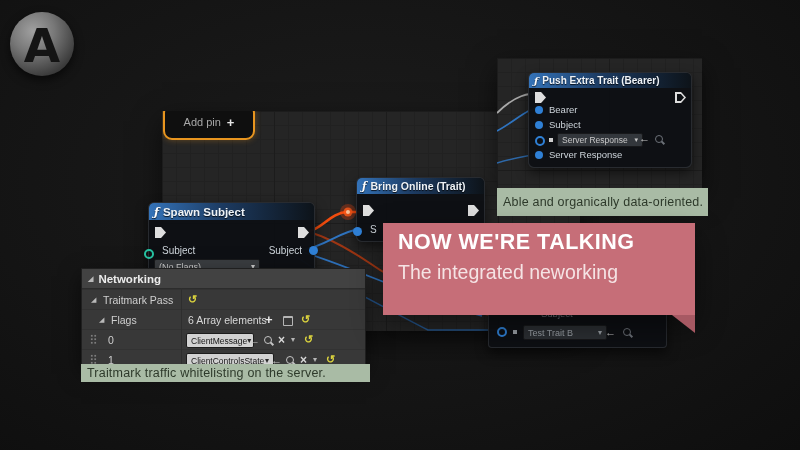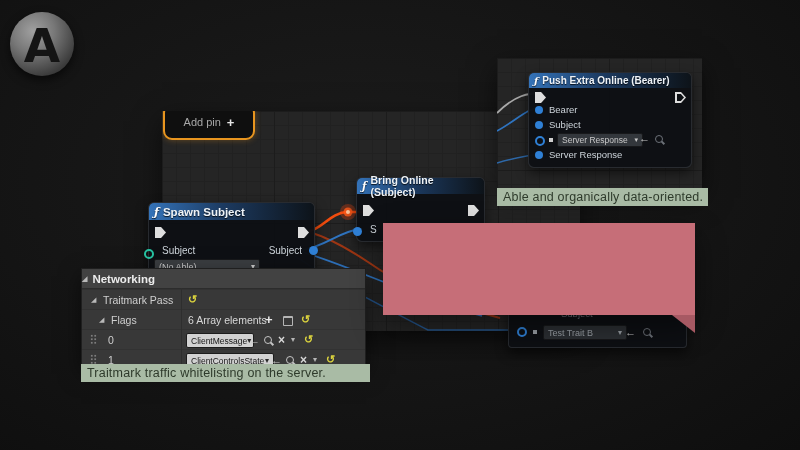--- a/index.html
+++ b/index.html
@@ -55,21 +55,21 @@
   .addpin{position:absolute;left:1px;top:-7px;width:88px;height:32px;background:#0f0f0f;
     border:2px solid #e8951f;border-radius:9px;display:flex;align-items:center;justify-content:center;gap:6px;
     box-shadow:0 0 6px rgba(232,149,31,.35);}
   .addpin .lbl{color:#a8a8a8;font-size:11px;}
   .addpin .plus{color:#e6e6e6;font-weight:bold;font-size:13px;}
 
   
   .dpanel{left:81px;top:268px;width:283px;height:96px;background:#383838;border:1px solid #1f1f1f;
     box-shadow:0 8px 20px rgba(0,0,0,.5);z-index:4;font-size:10.5px;color:#cfcfcf;}
   .dhead{height:19px;background:#424242;border-bottom:1px solid #2c2c2c;display:flex;align-items:center;
-    padding-left:0;gap:5px;color:#ececec;font-weight:bold;font-size:11.5px;}
+    padding-left:6px;gap:5px;color:#ececec;font-weight:bold;font-size:11.5px;}
   .drow{height:19px;display:flex;align-items:center;position:relative;border-top:1px solid #323232;}
   .dsep{position:absolute;left:99px;top:19px;bottom:0;width:1px;background:#2e2e2e;z-index:1;}
   .exp{font-size:7px;color:#b9b9b9;}
   .ddl{background:#d2d2d2;border:1px solid #1d1d1d;border-radius:2px;color:#151515;height:13px;
     display:flex;align-items:center;justify-content:space-between;padding:0 4px;font-size:8.5px;position:absolute;}
   .ddl .car{font-size:8px;color:#2a2a2a;}
   .ic{position:absolute;display:flex;align-items:center;justify-content:center;}
   .ic-arrow{color:#c8c8c8;font-weight:bold;font-size:11px;}
   .ic-x{color:#d8d8d8;font-weight:bold;font-size:12px;}
   .ic-car{color:#b5b5b5;font-size:8px;}
@@ -78,21 +78,21 @@
   .ic-mag{width:6px;height:6px;border:1.5px solid #c4c4c4;border-radius:50%;position:relative;}
   .ic-mag::after{content:"";position:absolute;width:1.5px;height:4px;background:#c4c4c4;left:6px;top:5px;transform:rotate(-45deg);}
   .ic-mag.dim2{border-color:#6c7178;}
   .ic-mag.dim2::after{background:#6c7178;}
   .ic-trash{width:8px;height:7px;border:1px solid #b5b5b5;border-top:2.5px solid #b5b5b5;border-radius:1px;}
   .dots{width:7px;height:11px;background-image:radial-gradient(#7e7e7e 1px, transparent 1.2px);background-size:3.5px 3.5px;}
 
   
   .caption{background:#a9bba5;color:#2e3a2b;font-size:12.5px;display:flex;align-items:center;
     padding-left:6px;letter-spacing:.2px;z-index:4;}
-  .cap-tr{left:497px;top:188px;width:205px;height:18px;}
+  .cap-tr{left:497px;top:188px;width:205px;height:28px;}
   .cap-bl{left:81px;top:364px;width:283px;height:18px;}
 
   
   .callout{left:383px;top:223px;width:312px;height:92px;background:#c66e78;z-index:5;
     box-shadow:0 12px 28px rgba(0,0,0,.45);}
   .callout .title{position:absolute;left:15px;top:7px;color:#ffffff;font-weight:bold;font-size:21.5px;letter-spacing:.5px;}
   .callout .body{position:absolute;left:15px;top:37px;color:#f5e3e4;font-size:19.5px;line-height:24px;}
   .callout .tail{position:absolute;left:289px;top:92px;width:23px;height:18px;background:#a75963;
     clip-path:polygon(0 0,100% 0,100% 100%);}
 </style>
@@ -132,55 +132,55 @@
     <span class="fn">ƒ</span>
     <span>Spawn Subject</span>
   </div>
   <span class="exec" style="left:6px;top:24px;"></span>
   <span class="exec" style="right:5px;top:24px;"></span>
   <span class="pin teal" style="left:-5px;top:46px;"></span>
   <span class="pinlabel" style="left:13px;top:42px;">Subject</span>
   <span class="pin" style="right:-4px;top:43px;"></span>
   <span class="pinlabel" style="right:12px;top:42px;">Subject</span>
   <div class="node-dd" style="left:5px;top:56px;width:96px;height:13px;">
-    <span>(No Able)</span>
+    <span>(No Flags)</span>
     <span style="font-size:8px;">▾</span>
   </div>
 </div>
 
 <div class="node" style="left:356px;top:177px;width:127px;height:63px;">
   <div class="node-header" style="font-size:10.5px;height:16px;">
     <span class="fn">ƒ</span>
-    <span>Bring Online (Subject)</span>
+    <span>Bring Online (Trait)</span>
   </div>
   <span class="exec" style="left:6px;top:27px;"></span>
   <span class="exec" style="right:5px;top:27px;"></span>
   <span class="pin" style="left:-4px;top:49px;"></span>
   <span class="pinlabel" style="left:13px;top:46px;">S</span>
 </div>
 
-<div class="node" style="left:508px;top:300px;width:177px;height:46px;border-radius:4px;z-index:3;">
+<div class="node" style="left:488px;top:300px;width:177px;height:46px;border-radius:4px;z-index:3;">
   <span class="pinlabel dim" style="left:52px;top:7px;font-size:9.5px;">Subject</span>
   <span class="pin hollow" style="left:8px;top:26px;"></span>
   <span class="sq" style="left:24px;top:29px;background:#9aa0a6;"></span>
   <div class="node-dd" style="left:34px;top:24px;width:74px;height:13px;background:#2c2f33;color:#9aa0a6;">
     <span>Test Trait B</span>
     <span style="font-size:8px;">▾</span>
   </div>
   <span class="ic ic-arrow dim" style="left:116px;top:25px;">←</span>
   <span class="ic" style="left:134px;top:27px;">
       <span class="ic-mag dim2"></span>
     </span>
 </div>
 
 <div class="abs shot shot-tr"></div>
 <div class="node" style="left:528px;top:72px;width:162px;height:94px;z-index:3;">
   <div class="node-header" style="font-size:10px;height:15px;">
     <span class="fn">ƒ</span>
-    <span>Push Extra Online (Bearer)</span>
+    <span>Push Extra Trait (Bearer)</span>
   </div>
   <span class="exec" style="left:6px;top:19px;"></span>
   <span class="exec hollow" style="right:5px;top:19px;"></span>
   <span class="pin" style="left:6px;top:33px;width:8px;height:8px;"></span>
   <span class="pinlabel" style="left:20px;top:31px;font-size:9.5px;">Bearer</span>
   <span class="pin" style="left:6px;top:48px;width:8px;height:8px;"></span>
   <span class="pinlabel" style="left:20px;top:46px;font-size:9.5px;">Subject</span>
   <span class="pin hollow" style="left:6px;top:63px;"></span>
   <span class="sq" style="left:20px;top:65px;"></span>
   <div class="node-dd" style="left:28px;top:60px;width:76px;height:12px;background:#33373c;font-size:8.5px;">
@@ -249,16 +249,18 @@
     <span class="ic ic-x" style="left:218px;">×</span>
     <span class="ic ic-car" style="left:231px;">▾</span>
     <span class="ic ic-reset" style="left:244px;">↺</span>
   </div>
 </div>
 
 <div class="abs caption cap-tr">Able and organically data-oriented.</div>
 <div class="abs caption cap-bl">Traitmark traffic whitelisting on the server.</div>
 
 <div class="abs callout">
+  <div class="title">NOW WE'RE TALKING</div>
   <div class="body">
+    <div>The integrated neworking</div>
   </div>
   <div class="tail"></div>
 </div>
 
 </body></html>

